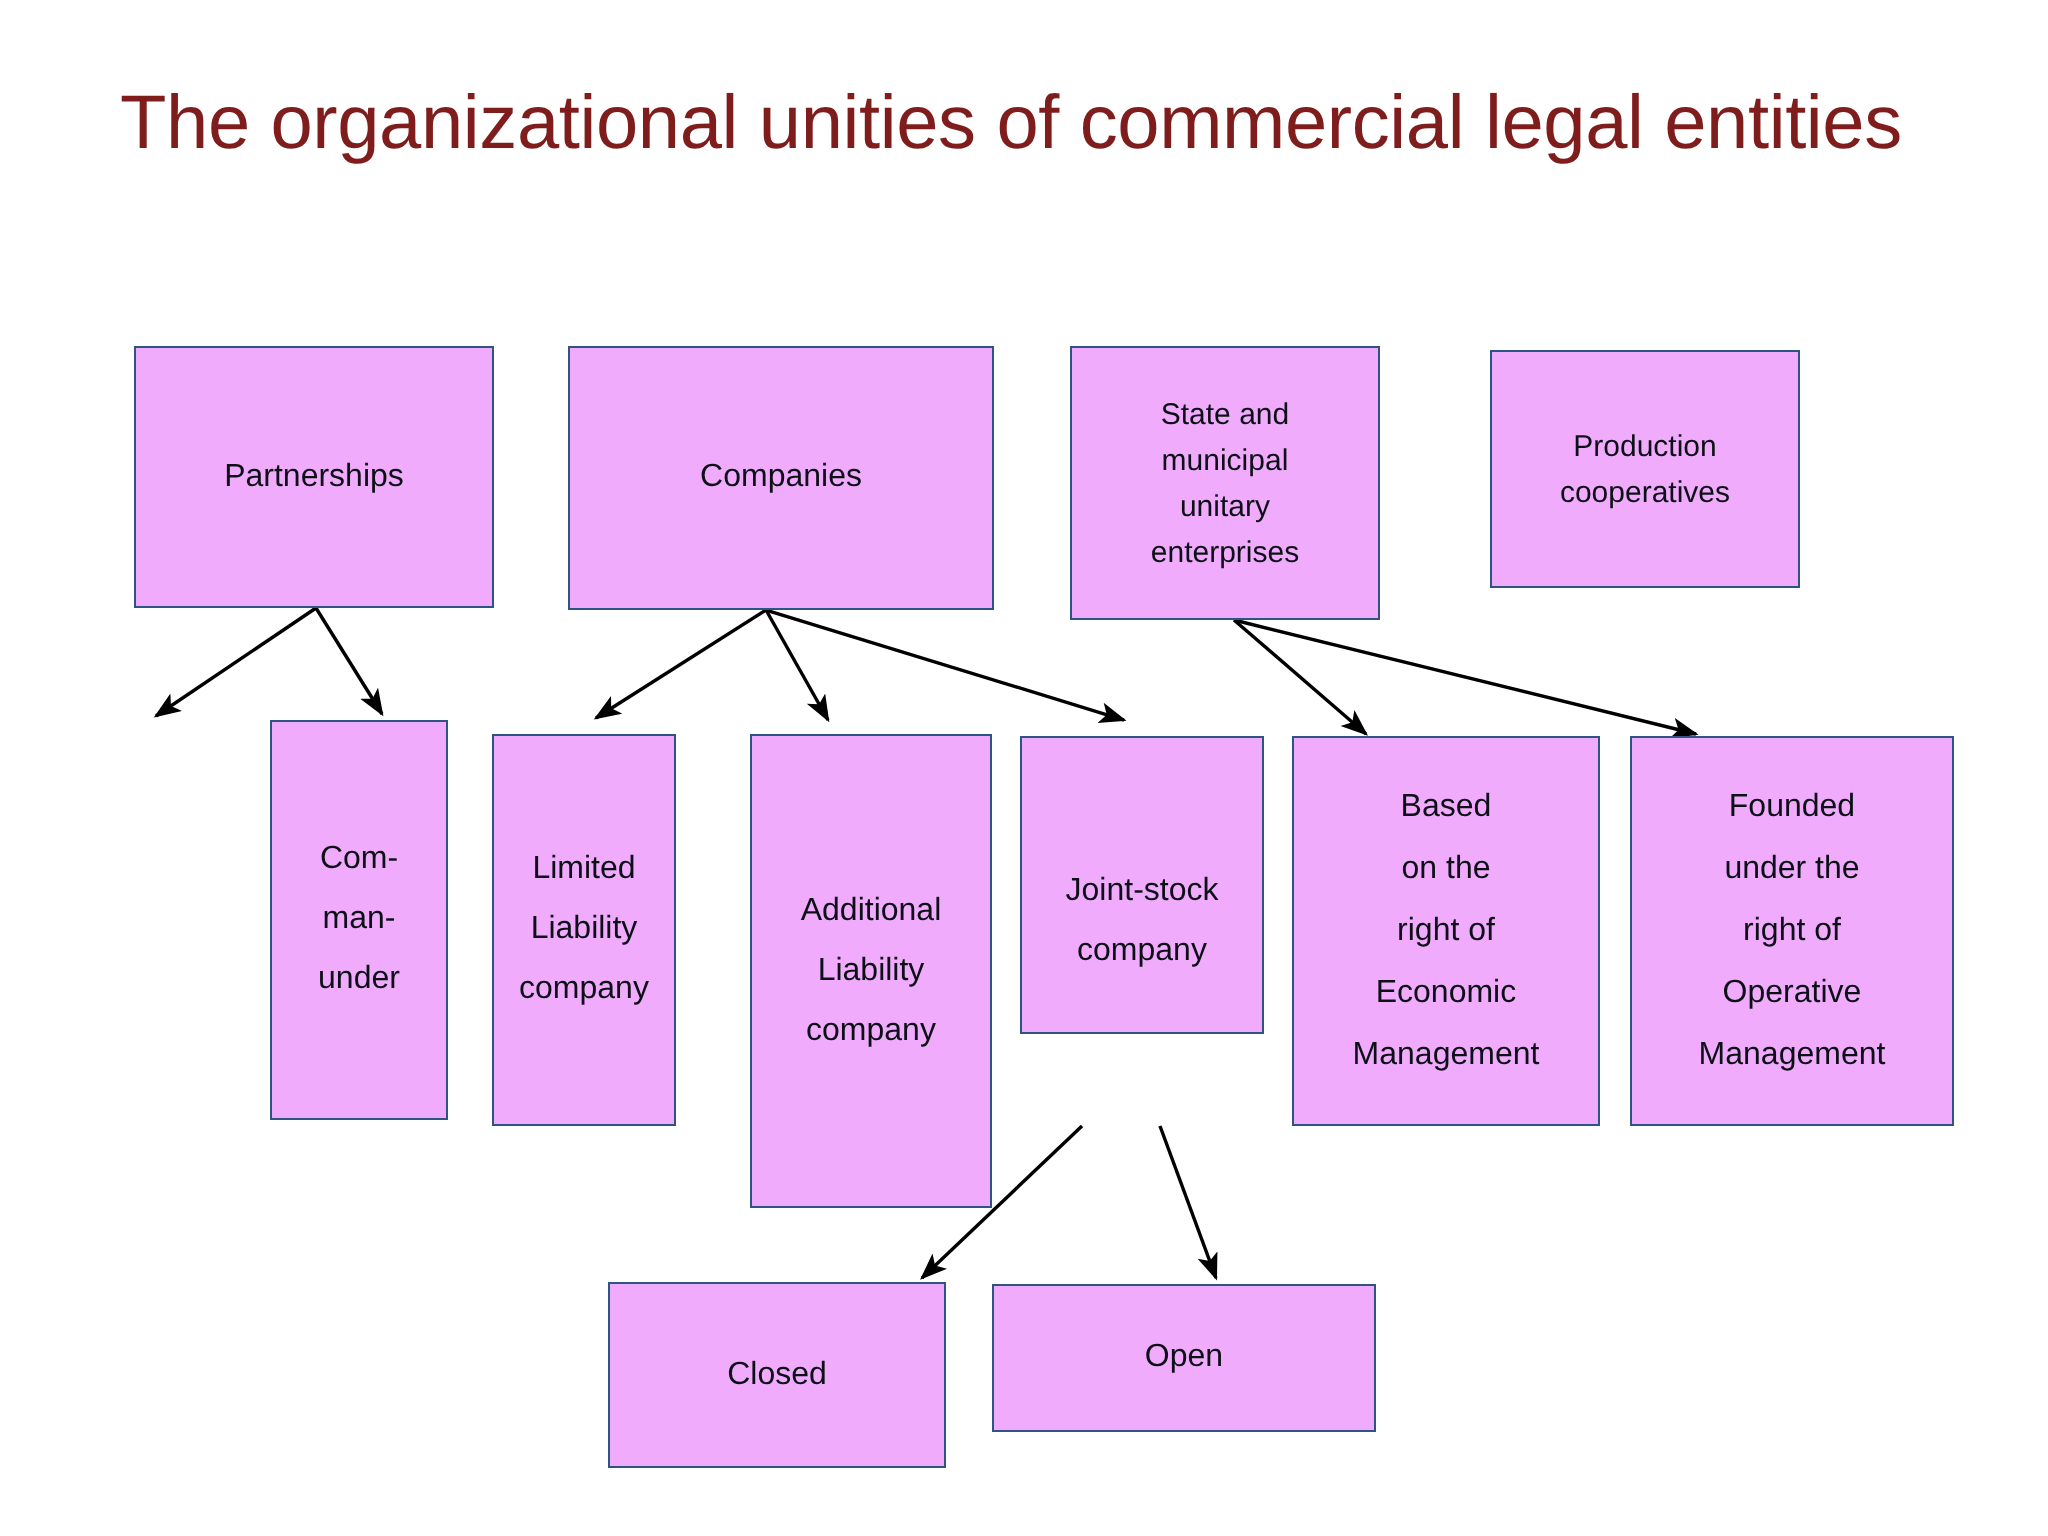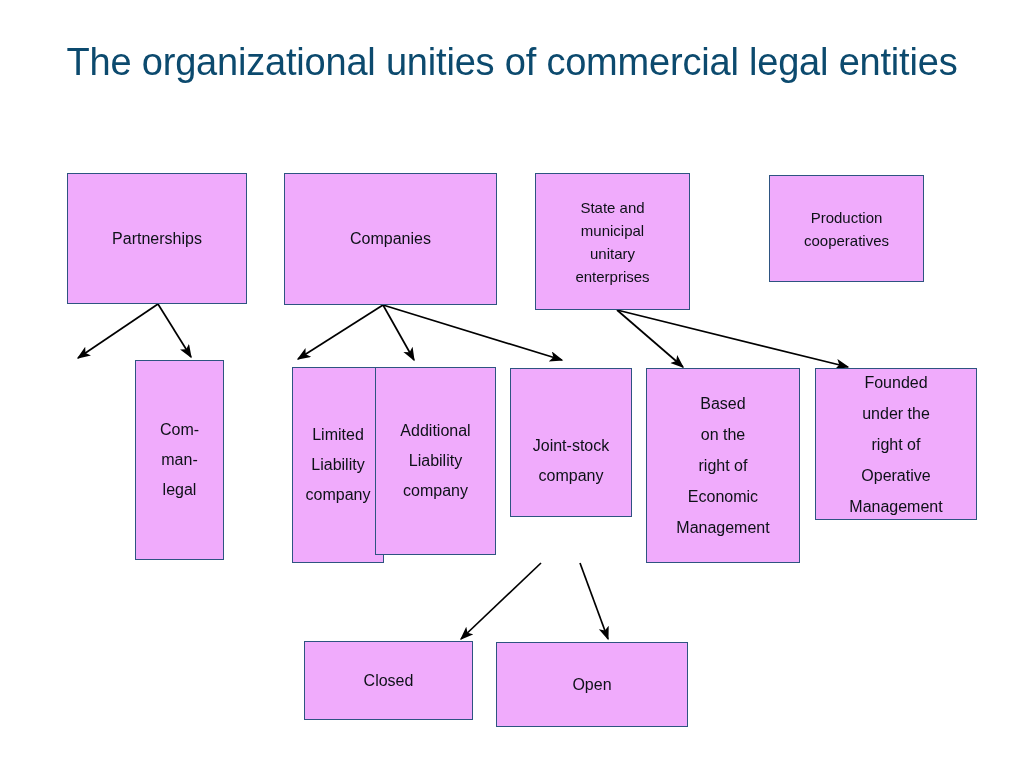--- a/index.html
+++ b/index.html
@@ -14,24 +14,24 @@
     height: 768px;
     background: #ffffff;
     overflow: hidden;
     font-family: "Liberation Sans", sans-serif;
   }
   #title {
     position: absolute;
     left: 60px;
     top: 36px;
     width: 904px;
-    text-align: center;
+    text-align: left;
     font-size: 38px;
     line-height: 52px;
-    color: #0c4a6e;
+    color: #7f1d1d;
     font-weight: 400;
     letter-spacing: -0.2px;
   }
   .node {
     position: absolute;
     box-sizing: border-box;
     background: #f0abfc;
     border: 1px solid #2E5481;
     color: #0d1117;
     display: flex;
@@ -95,48 +95,48 @@
 
   <div class="node" style="left:284px; top:173px; width:213px; height:132px;">Companies</div>
 
   <div class="node" style="left:67px; top:173px; width:180px; height:131px;">Partnerships</div>
 
   <div class="node small" style="left:535px; top:173px; width:155px; height:137px;">State and
 municipal
 unitary
 enterprises</div>
 
-  <div class="node small" style="left:769px; top:175px; width:155px; height:107px;">Production
+  <div class="node small" style="left:745px; top:175px; width:155px; height:119px;">Production
 cooperatives</div>
 
 
   <div class="node" style="left:135px; top:360px; width:89px; height:200px;">Com-
 man-
-legal</div>
+under</div>
 
-  <div class="node" style="left:246px; top:367px; width:92px; height:196px;margin-left:46px;">Limited
+  <div class="node" style="left:246px; top:367px; width:92px; height:196px;">Limited
 Liability
 company</div>
 
-  <div class="node" style="left:375px; top:367px; width:121px; height:188px;">Additional
+  <div class="node" style="left:375px; top:367px; width:121px; height:237px;">Additional
 Liability
 company</div>
 
   <div class="node upper" style="left:510px; top:368px; width:122px; height:149px; padding-top:62px;">Joint-stock
 company</div>
 
   <div class="node bold" style="left:646px; top:368px; width:154px; height:195px;">Based
 on the
 right of
 Economic
 Management</div>
 
-  <div class="node bold" style="left:815px; top:368px; width:162px; height:152px;">Founded
+  <div class="node bold" style="left:815px; top:368px; width:162px; height:195px;">Founded
 under the
 right of
 Operative
 Management</div>
 
-  <div class="node" style="left:304px; top:641px; width:169px; height:79px;">Closed</div>
+  <div class="node" style="left:304px; top:641px; width:169px; height:93px;">Closed</div>
 
-  <div class="node" style="left:496px; top:642px; width:192px; height:85px;">Open</div>
+  <div class="node" style="left:496px; top:642px; width:192px; height:74px;">Open</div>
 
 </div>
 
 </body></html>

